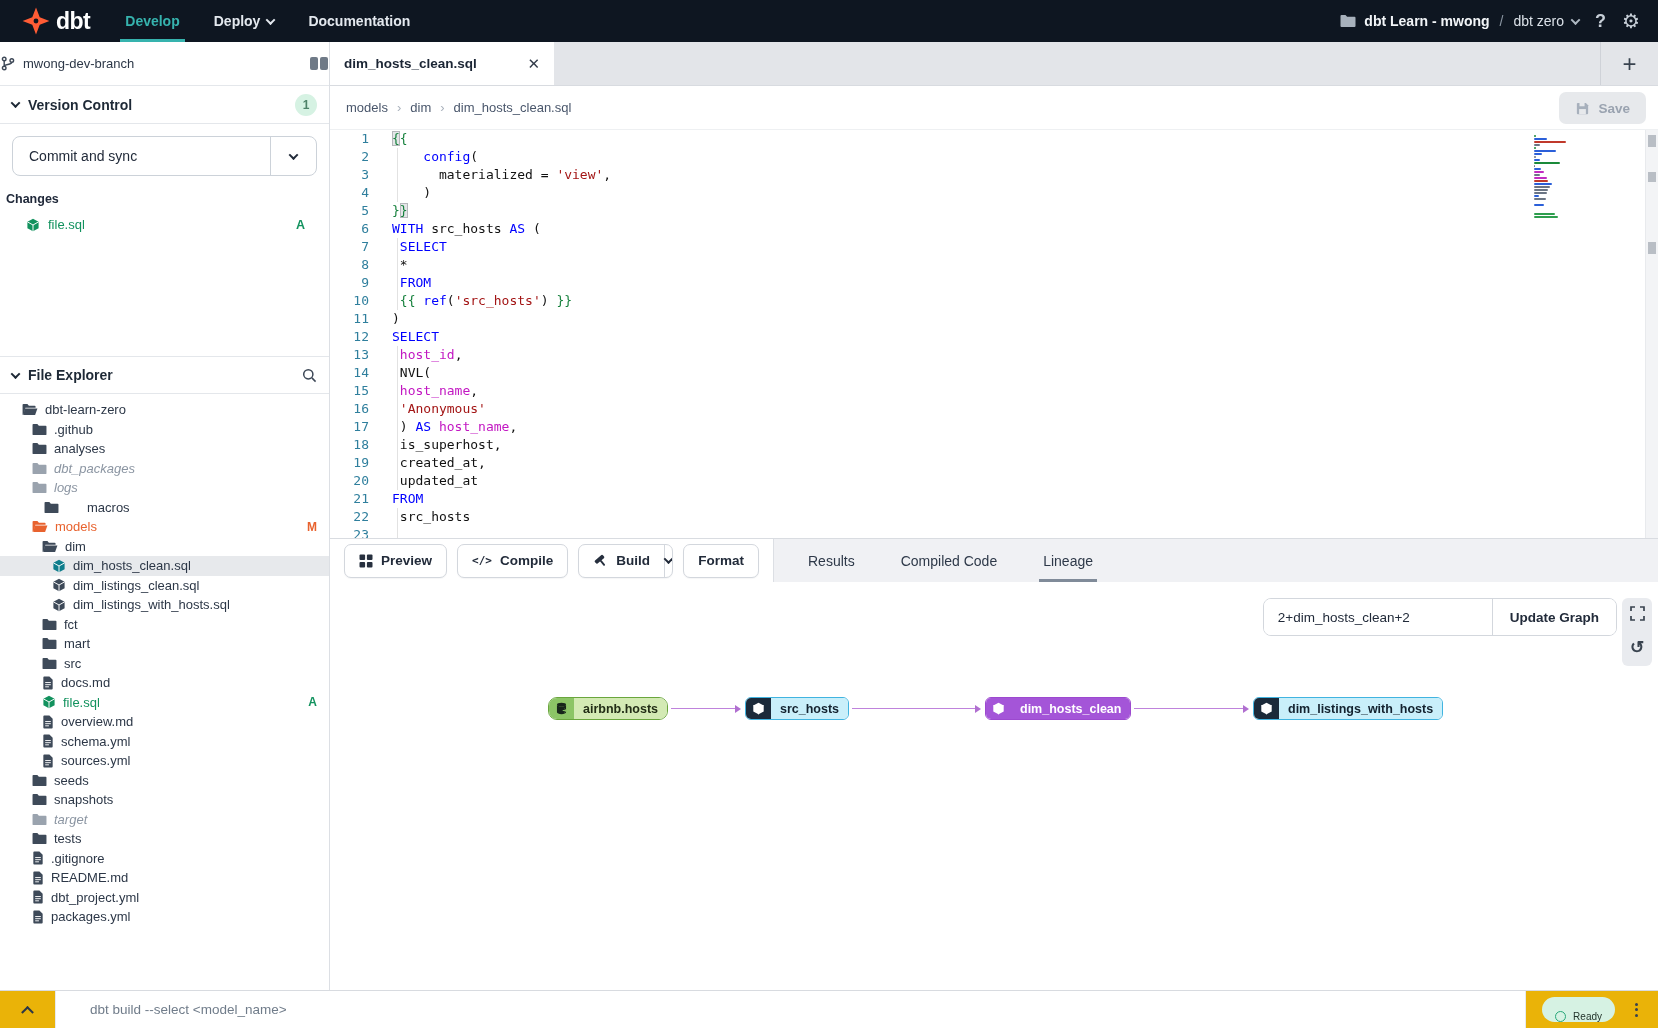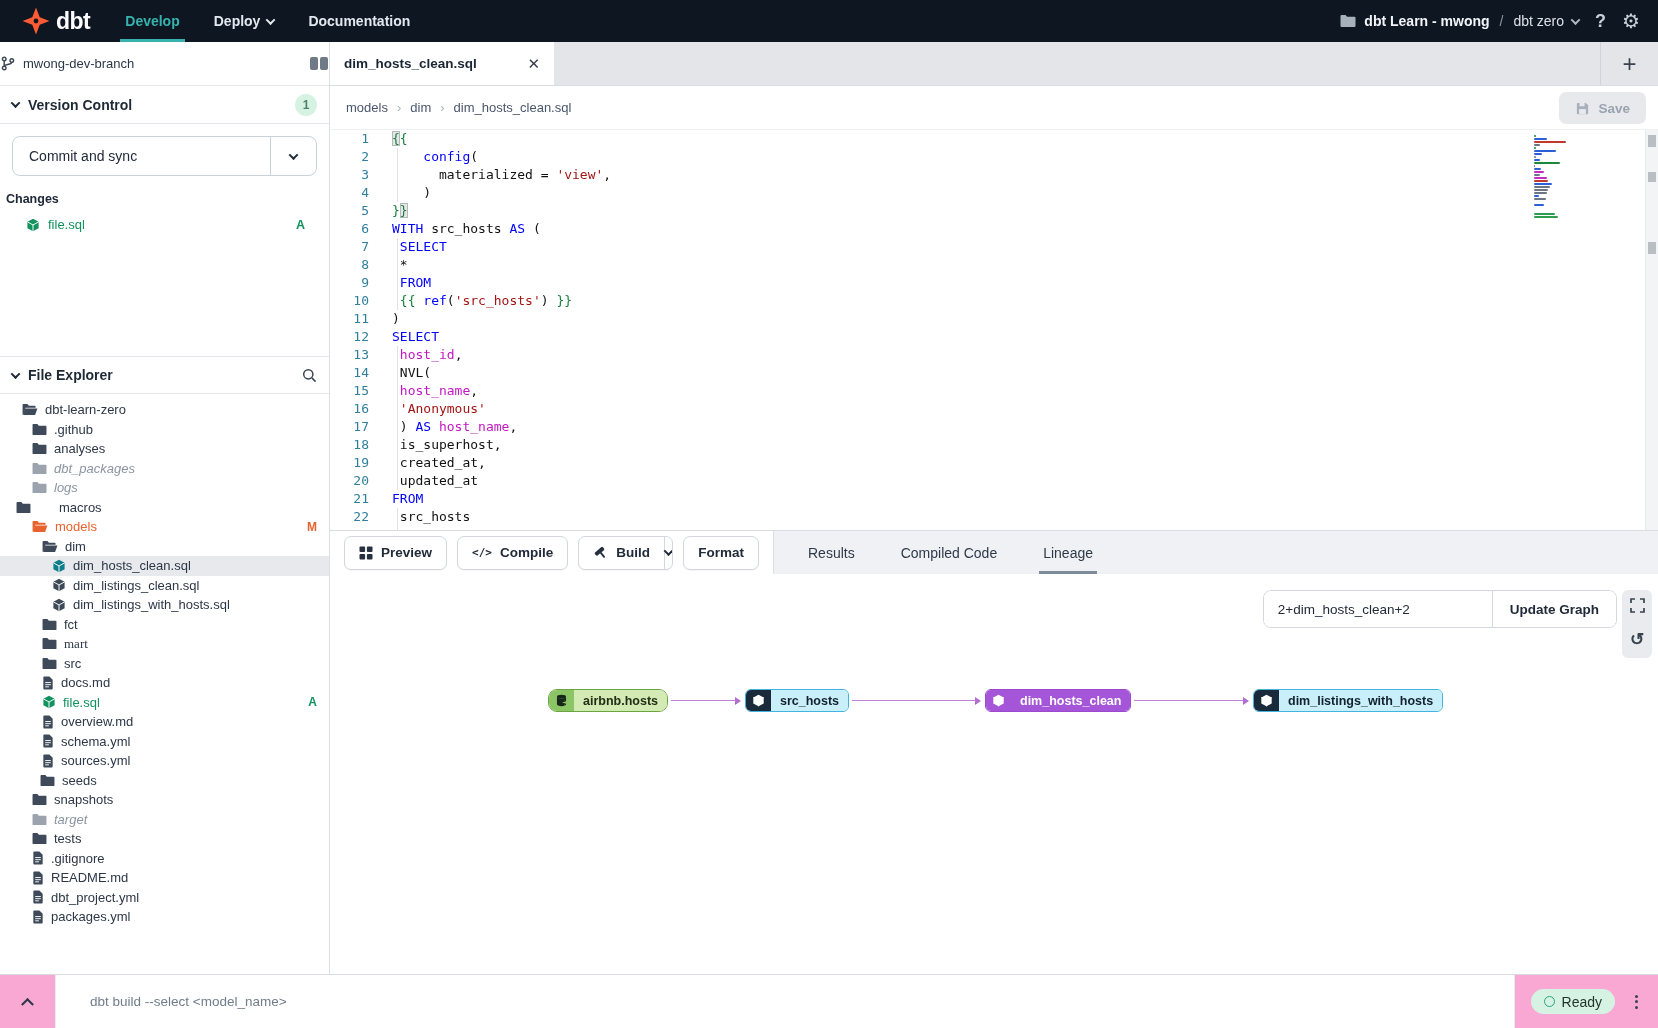--- a/index.html
+++ b/index.html
@@ -115,26 +115,26 @@
   .lnode { position:absolute; top:115px; height:23px; display:inline-flex; align-items:stretch; border-radius:6px; overflow:hidden; font-size:12.5px; font-weight:700; cursor:pointer; }
   .lnode .ic { width:25px; display:flex; align-items:center; justify-content:center; }
   .lnode .lb { display:flex; align-items:center; padding:0 9px; white-space:nowrap; }
   .ln-source { border:1.5px solid #6aa63d; } .ln-source .ic { background:#8cc566; color:#1d2d10; } .ln-source .lb { background:#d3eab4; color:#222e16; }
   .ln-model { border:1.5px solid #41b4e0; } .ln-model .ic { background:#1b2a3a; color:#fff; } .ln-model .lb { background:#c9effa; color:#13222f; }
   .ln-selected { border:1.5px solid #9c49cf; } .ln-selected .ic { background:#a455d8; color:#fff; } .ln-selected .lb { background:#a455d8; color:#fff; }
   .edge { position:absolute; top:125.5px; height:1.5px; background:#bf83dc; }
   .edge::after { content:""; position:absolute; right:-5px; top:-3px; border-left:6px solid #b06fd0; border-top:4px solid transparent; border-bottom:4px solid transparent; }
 
   
-  .cmdbar { height:54px; flex:0 0 auto; border-top:1px solid #d8dbe0; display:flex; align-items:stretch; background:#f9a8d4; }
+  .cmdbar { height:38px; flex:0 0 auto; border-top:1px solid #d8dbe0; display:flex; align-items:stretch; background:#eab308; }
   .cmd-toggle { width:56px; display:flex; align-items:center; justify-content:center; color:#2c3747; cursor:pointer; border-right:1px solid #e7eaee; }
   .cmd-input { flex:1; border:none; outline:none; padding:0 0 0 34px; font-size:13.5px; font-family:"Liberation Sans", sans-serif; color:#2c3747; }
   .cmd-input::placeholder { color:#707c8a; opacity:1; }
   .cmd-right { display:flex; align-items:center; gap:16px; padding:0 16px; border-left:1px solid #e7eaee; }
-  .ready-pill { height:25px; display:flex; align-items:center; gap:7px; padding:0 13px; border-radius:13px; background:#d6f2e3; font-size:14px; color:#24352c; }
+  .ready-pill { height:25px; display:flex; align-items:flex-end; gap:7px; padding:0 13px; border-radius:13px; background:#d6f2e3; font-size:10px; color:#24352c; }
   .ready-dot { width:11px; height:11px; border-radius:50%; border:1.5px solid #27a879; display:inline-block; }
   .kebab { display:flex; flex-direction:column; gap:2.5px; cursor:pointer; padding:4px; }
   .kebab i { width:3px; height:3px; border-radius:50%; background:#39434f; display:block; }
   svg { display:block; }
 </style>
 </head>
 <body>
 
 <div class="app">
 
@@ -265,21 +265,21 @@
             <span class="lbl">dbt_packages</span>
           </div>
           <div class="trow muted" style="padding-left: 32px;">
             <span style="display: flex;">
               <svg width="15" height="13" viewBox="0 0 16 14">
                 <path d="M0.5 2 a1 1 0 0 1 1-1 h4.2 l1.6 1.9 h7.2 a1 1 0 0 1 1 1 v8.1 a1 1 0 0 1 -1 1 h-13 a1 1 0 0 1 -1-1 Z" fill="currentColor"></path>
               </svg>
             </span>
             <span class="lbl">logs</span>
           </div>
-          <div class="trow" style="padding-left: 16px; gap: 28px;">
+          <div class="trow" style="padding-left: 44px; gap: 28px;">
             <span style="display: flex;">
               <svg width="15" height="13" viewBox="0 0 16 14">
                 <path d="M0.5 2 a1 1 0 0 1 1-1 h4.2 l1.6 1.9 h7.2 a1 1 0 0 1 1 1 v8.1 a1 1 0 0 1 -1 1 h-13 a1 1 0 0 1 -1-1 Z" fill="currentColor"></path>
               </svg>
             </span>
             <span class="lbl">macros</span>
           </div>
           <div class="trow orange" style="padding-left: 32px;">
             <span style="display: flex;">
               <svg width="16" height="13" viewBox="0 0 17 14">
@@ -327,21 +327,21 @@
             <span class="lbl">dim_listings_with_hosts.sql</span>
           </div>
           <div class="trow" style="padding-left: 42px;">
             <span style="display: flex;">
               <svg width="15" height="13" viewBox="0 0 16 14">
                 <path d="M0.5 2 a1 1 0 0 1 1-1 h4.2 l1.6 1.9 h7.2 a1 1 0 0 1 1 1 v8.1 a1 1 0 0 1 -1 1 h-13 a1 1 0 0 1 -1-1 Z" fill="currentColor"></path>
               </svg>
             </span>
             <span class="lbl">fct</span>
           </div>
-          <div class="trow" style="padding-left: 42px; font-family: Liberation Serif, serif;">
+          <div class="trow" style="padding-left: 42px;">
             <span style="display: flex;">
               <svg width="15" height="13" viewBox="0 0 16 14">
                 <path d="M0.5 2 a1 1 0 0 1 1-1 h4.2 l1.6 1.9 h7.2 a1 1 0 0 1 1 1 v8.1 a1 1 0 0 1 -1 1 h-13 a1 1 0 0 1 -1-1 Z" fill="currentColor"></path>
               </svg>
             </span>
             <span class="lbl">mart</span>
           </div>
           <div class="trow" style="padding-left: 42px;">
             <span style="display: flex;">
               <svg width="15" height="13" viewBox="0 0 16 14">
@@ -397,21 +397,21 @@
             <span style="display: flex;">
               <svg width="12" height="14" viewBox="0 0 12 15">
                 <path d="M1 1.5 a1 1 0 0 1 1-1 h5.5 L11 4 v9.5 a1 1 0 0 1 -1 1 H2 a1 1 0 0 1 -1-1 Z" fill="currentColor"></path>
                 <g stroke="#fff" stroke-width="1">
                   <path d="M3 7 h6 M3 9.3 h6 M3 11.6 h4"></path>
                 </g>
               </svg>
             </span>
             <span class="lbl">sources.yml</span>
           </div>
-          <div class="trow" style="padding-left: 40px;">
+          <div class="trow" style="padding-left: 32px;">
             <span style="display: flex;">
               <svg width="15" height="13" viewBox="0 0 16 14">
                 <path d="M0.5 2 a1 1 0 0 1 1-1 h4.2 l1.6 1.9 h7.2 a1 1 0 0 1 1 1 v8.1 a1 1 0 0 1 -1 1 h-13 a1 1 0 0 1 -1-1 Z" fill="currentColor"></path>
               </svg>
             </span>
             <span class="lbl">seeds</span>
           </div>
           <div class="trow" style="padding-left: 32px;">
             <span style="display: flex;">
               <svg width="15" height="13" viewBox="0 0 16 14">

